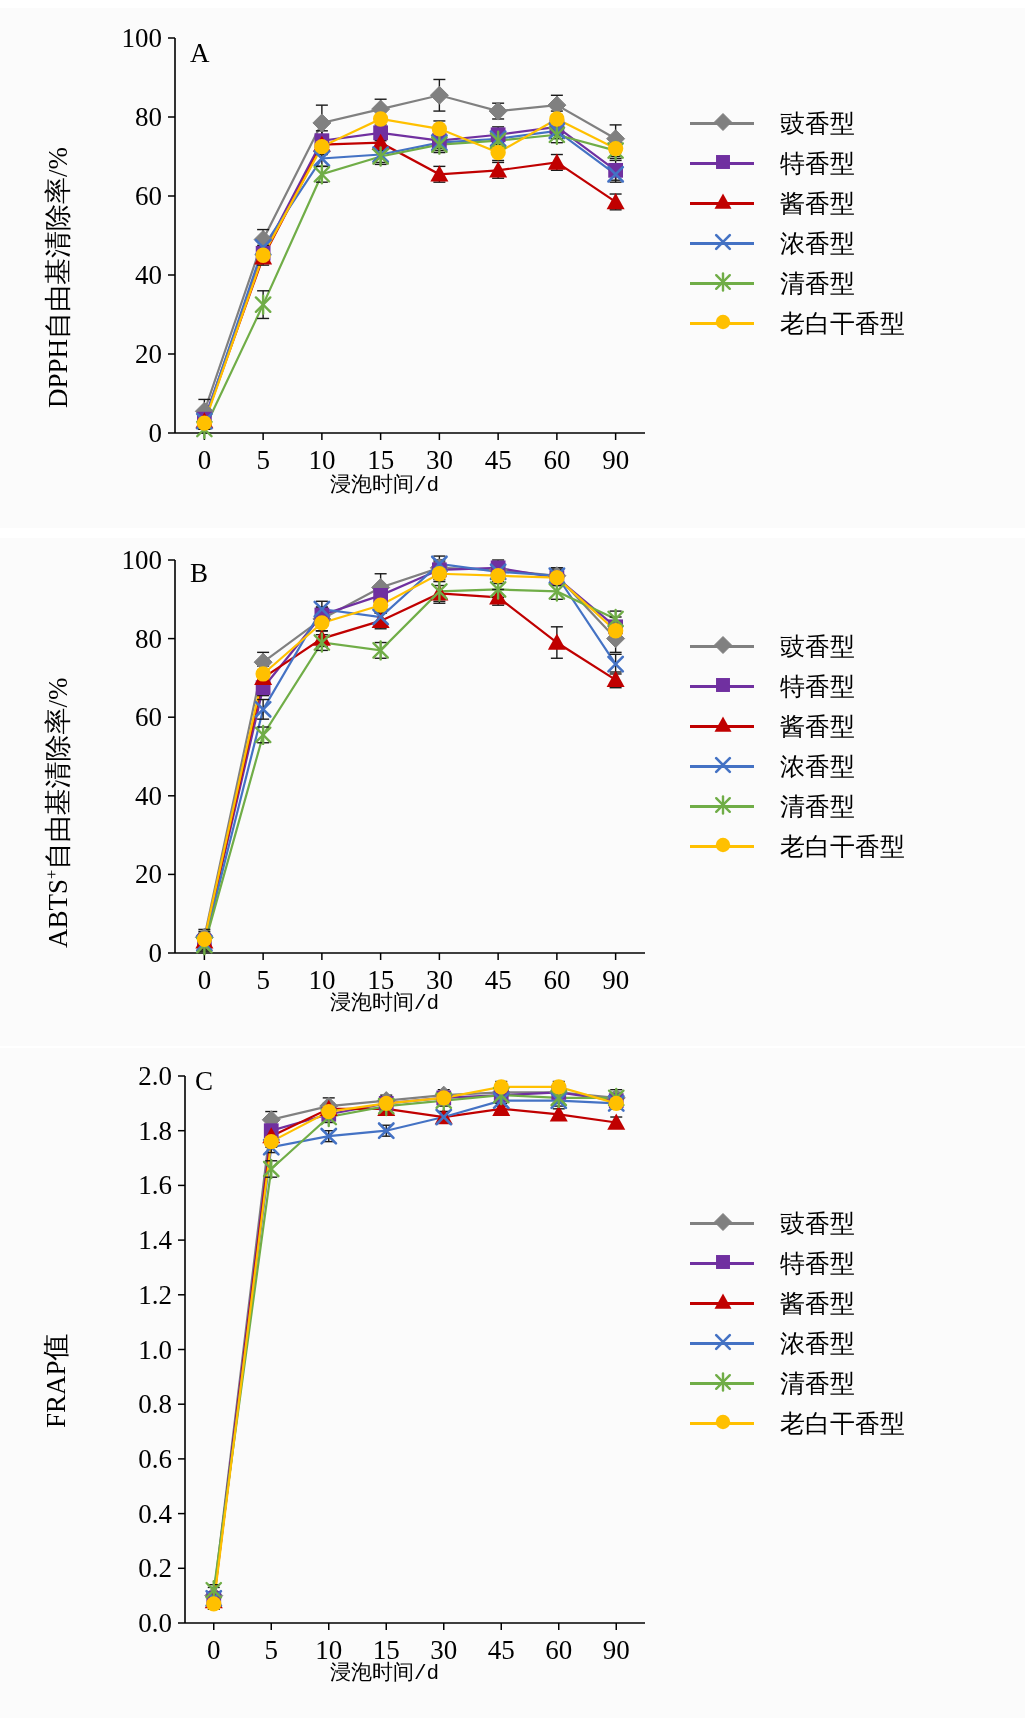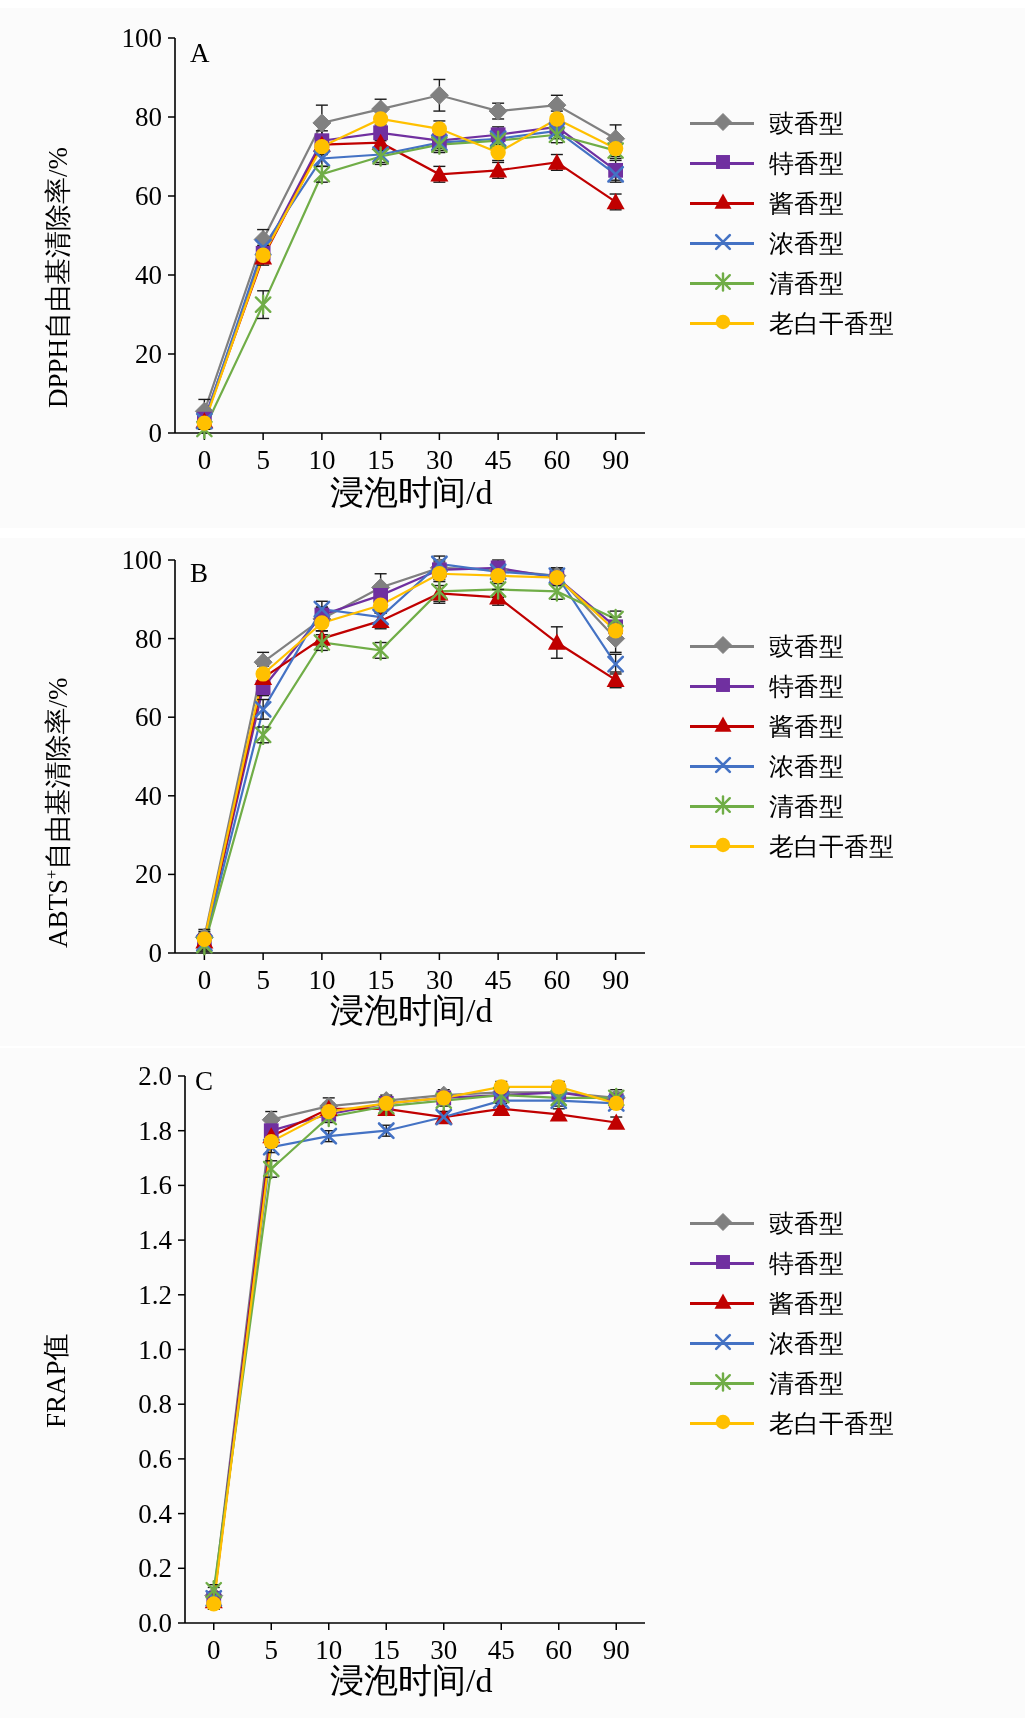--- a/index.html
+++ b/index.html
@@ -66,27 +66,27 @@
     height: 2.5px;
   }
   .legend-mark .sym {
     position: absolute;
     left: 22px;
     top: 0px;
     width: 22px;
     height: 22px;
   }
   .legend-label {
-    margin-left: 15px;
+    margin-left: 26px;
     white-space: nowrap;
   }
   .axis-title {
     position: absolute;
-    font-size: 34px;
-    font-family: Liberation Serif, serif;
+    font-size: 21px;
+    font-family: Liberation Mono, monospace;
   }
   .ylabel {
     position: absolute;
     transform-origin: 0 0;
     transform: rotate(-90deg);
     font-size: 27px;
     white-space: nowrap;
   }
   .panel-letter {
     position: absolute;

